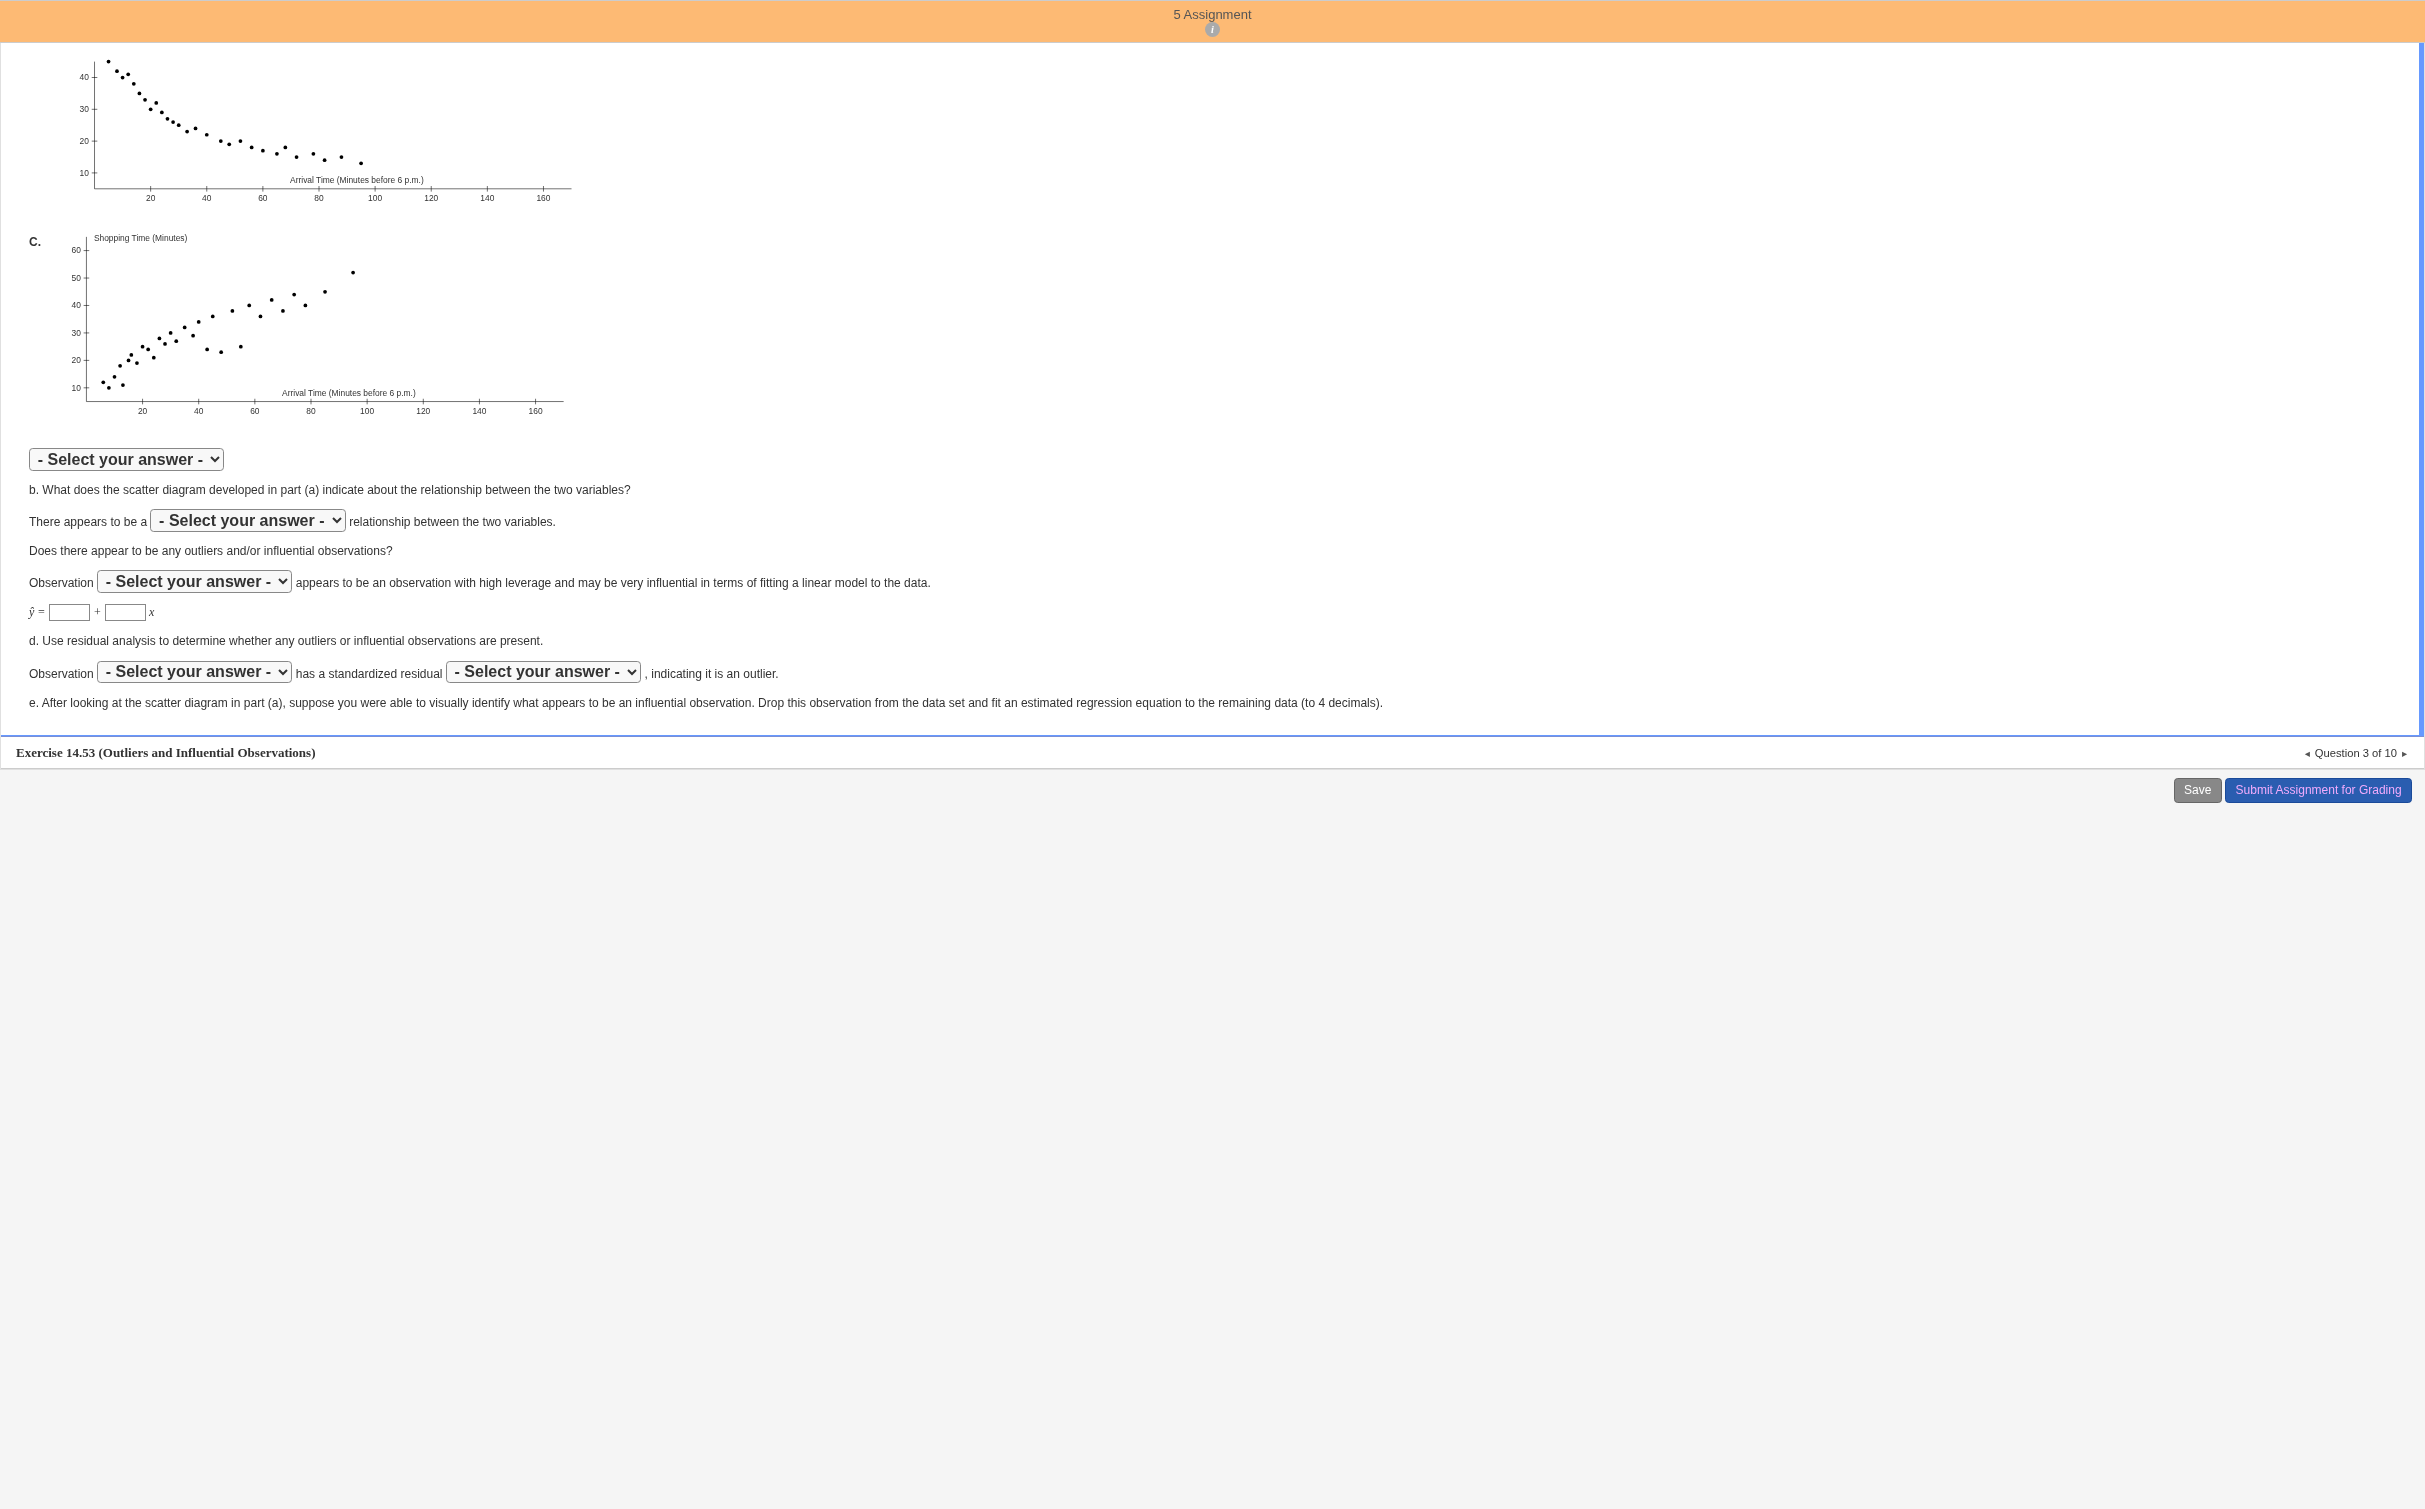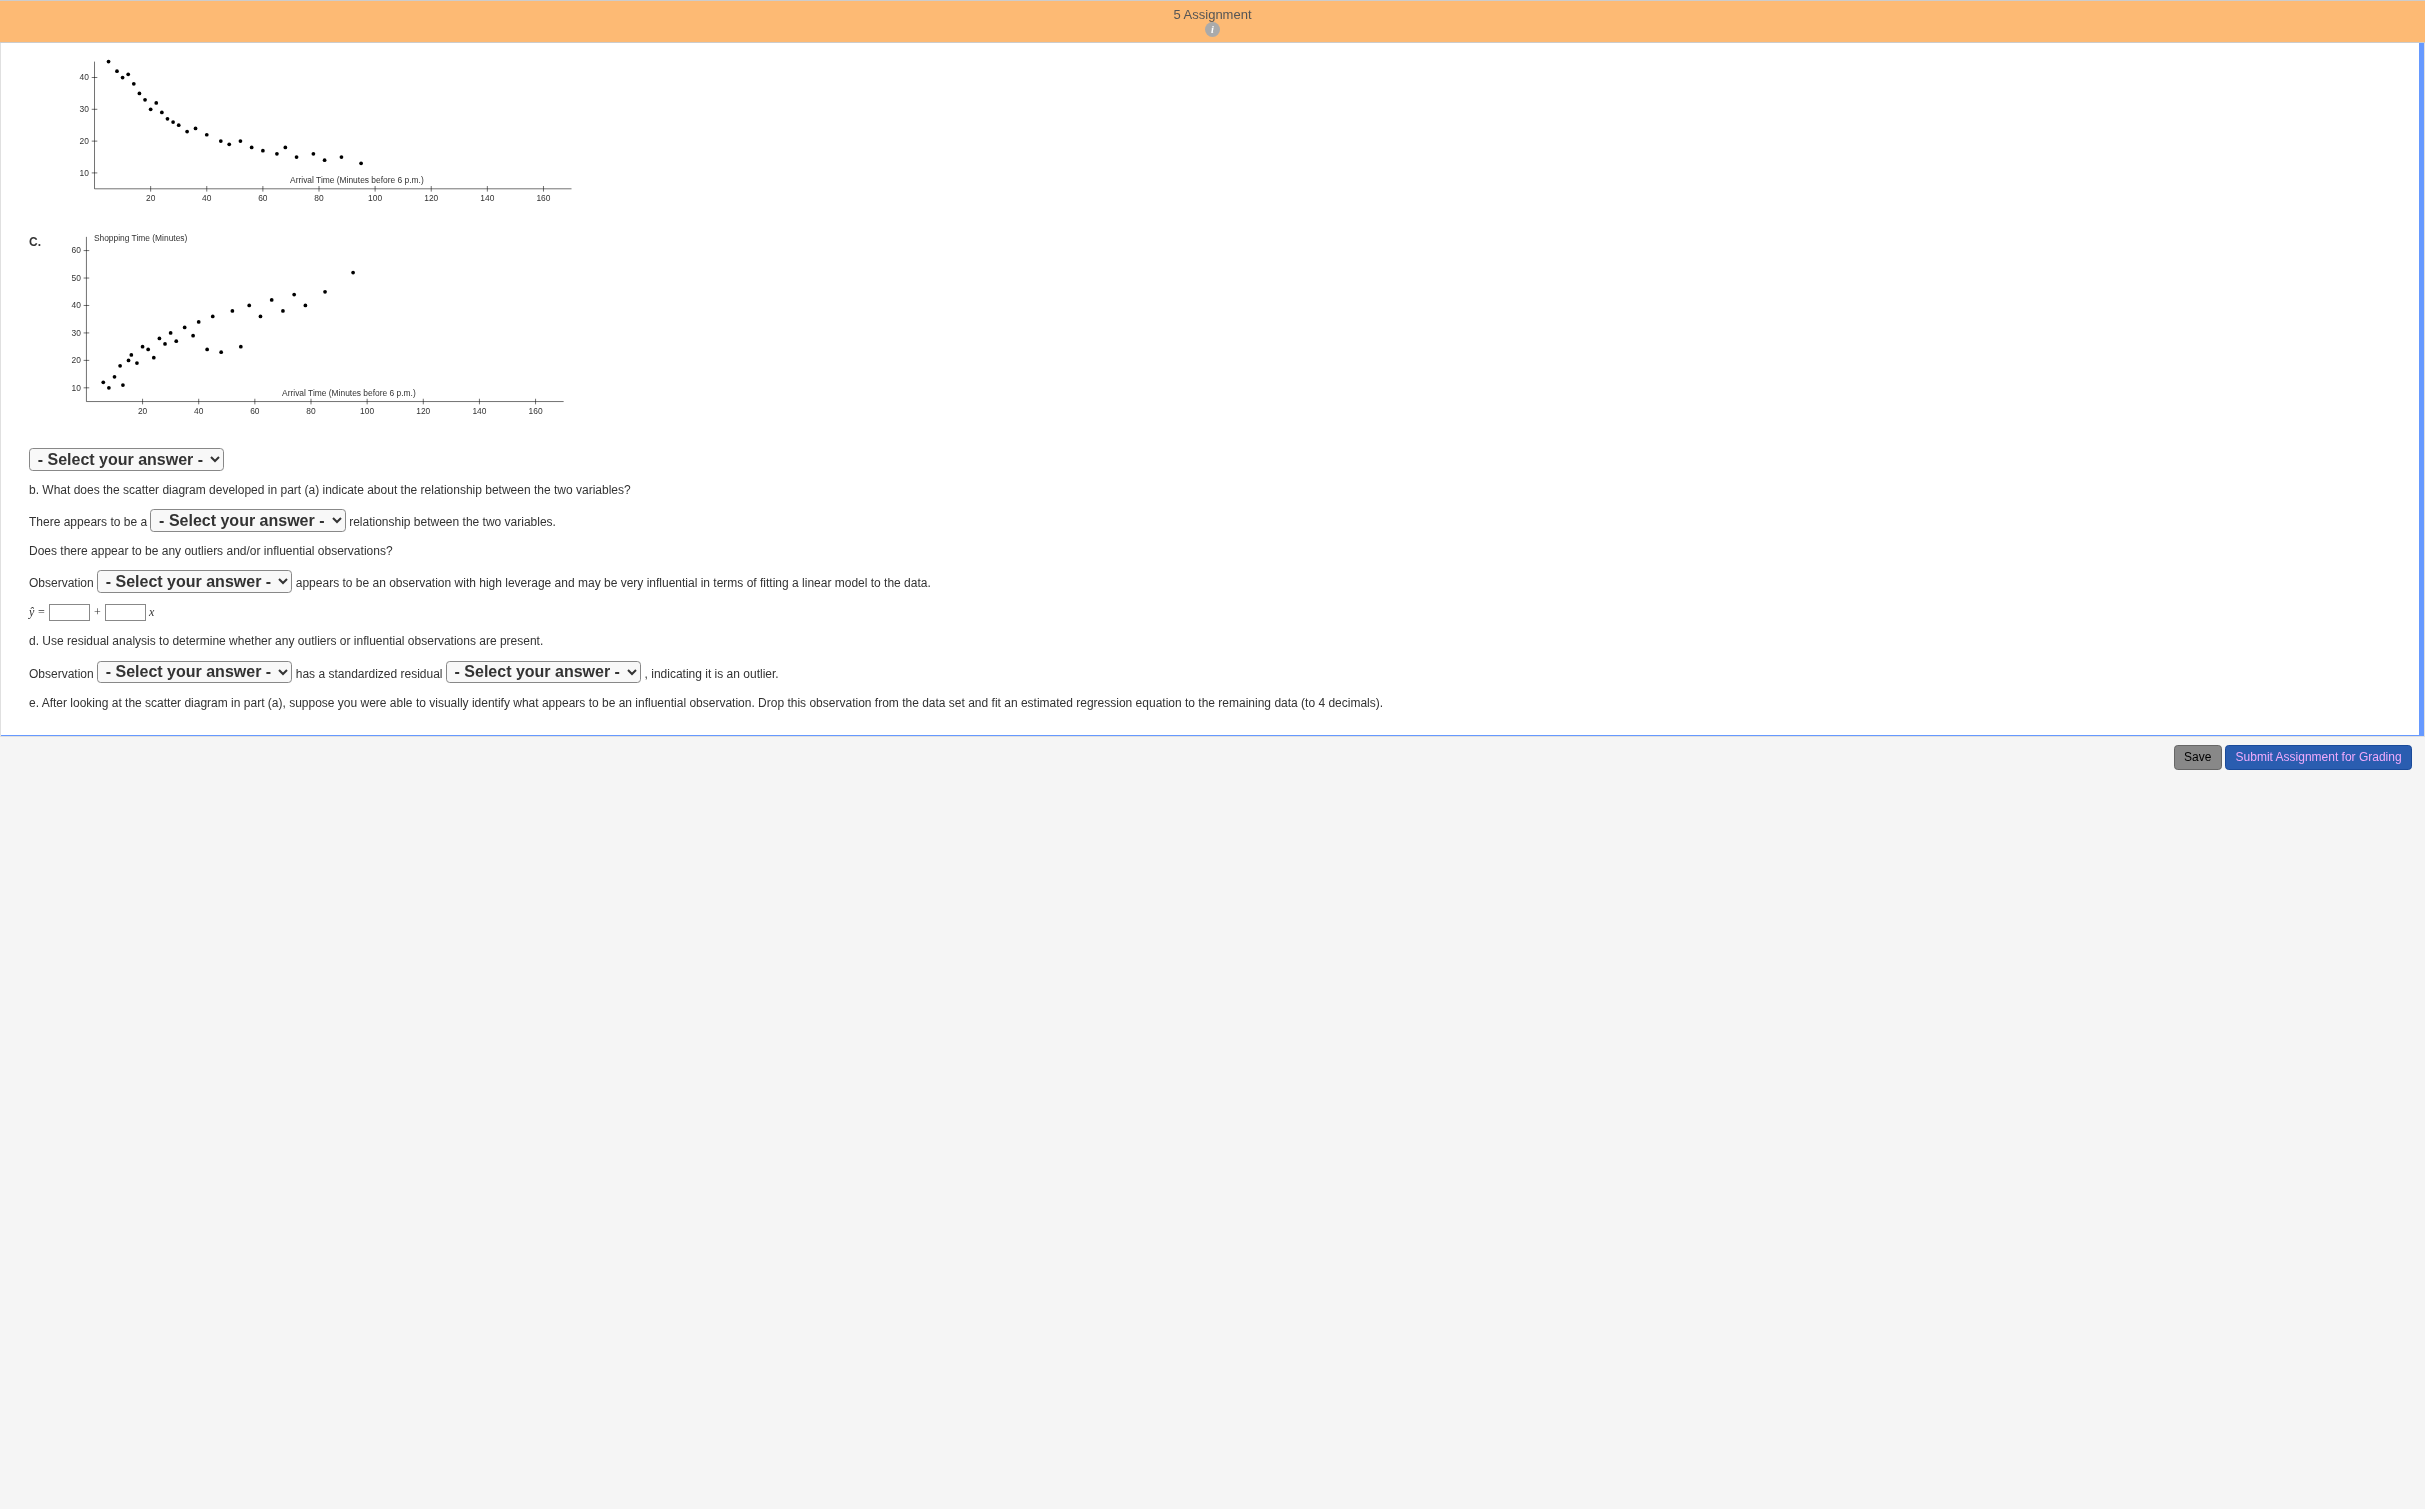--- a/index.html
+++ b/index.html
@@ -81,21 +81,21 @@
     padding: 7.5px 13px;
     background: #f5f5f5;
   }
   .btn {
     border: 0.9px solid #888;
     border-radius: 3.7px;
     padding: 4.7px 9.4px;
     font-size: 12px;
     cursor: pointer;
   }
-  .btn-save { background: #888; color: #000000; border-color: #666; }
+  .btn-save { background: #888; color: #ffffff; border-color: #666; }
   .btn-submit { background: #2a5db0; color: #f0abfc; border-color: #1a4a99; }
   svg .axis { stroke: #000; stroke-width: 0.6; fill: none; }
   svg .tick { stroke: #000; stroke-width: 0.6; }
   svg .pt { fill: #000; }
   svg text { font-family: Arial, sans-serif; font-size: 9px; fill: #333; }
   svg .title { font-size: 9px; fill: #333; }
 </style>
 </head>
 <body>
 
@@ -295,19 +295,27 @@
       <select class="select-inline">
         <option>- Select your answer -</option>
       </select>
       <span> , indicating it is an outlier.</span>
     </div>
 
     <div class="qline">e. After looking at the scatter diagram in part (a), suppose you were able to visually identify what appears to be an influential observation. Drop this observation from the data set and fit an estimated regression equation to the remaining data (to 4 decimals).</div>
 
   </div>
 
+  <div class="exercise-bar">
+    <span>Exercise 14.53 (Outliers and Influential Observations)</span>
+    <span class="qnav">
+      <span class="arrow">◂</span>
+      <span>Question 3 of 10</span>
+      <span class="arrow">▸</span>
+    </span>
+  </div>
 </div>
 
 <div class="footer-buttons">
   <button class="btn btn-save">Save</button>
   <button class="btn btn-submit">Submit Assignment for Grading</button>
 </div>
 
 
 </body></html>

